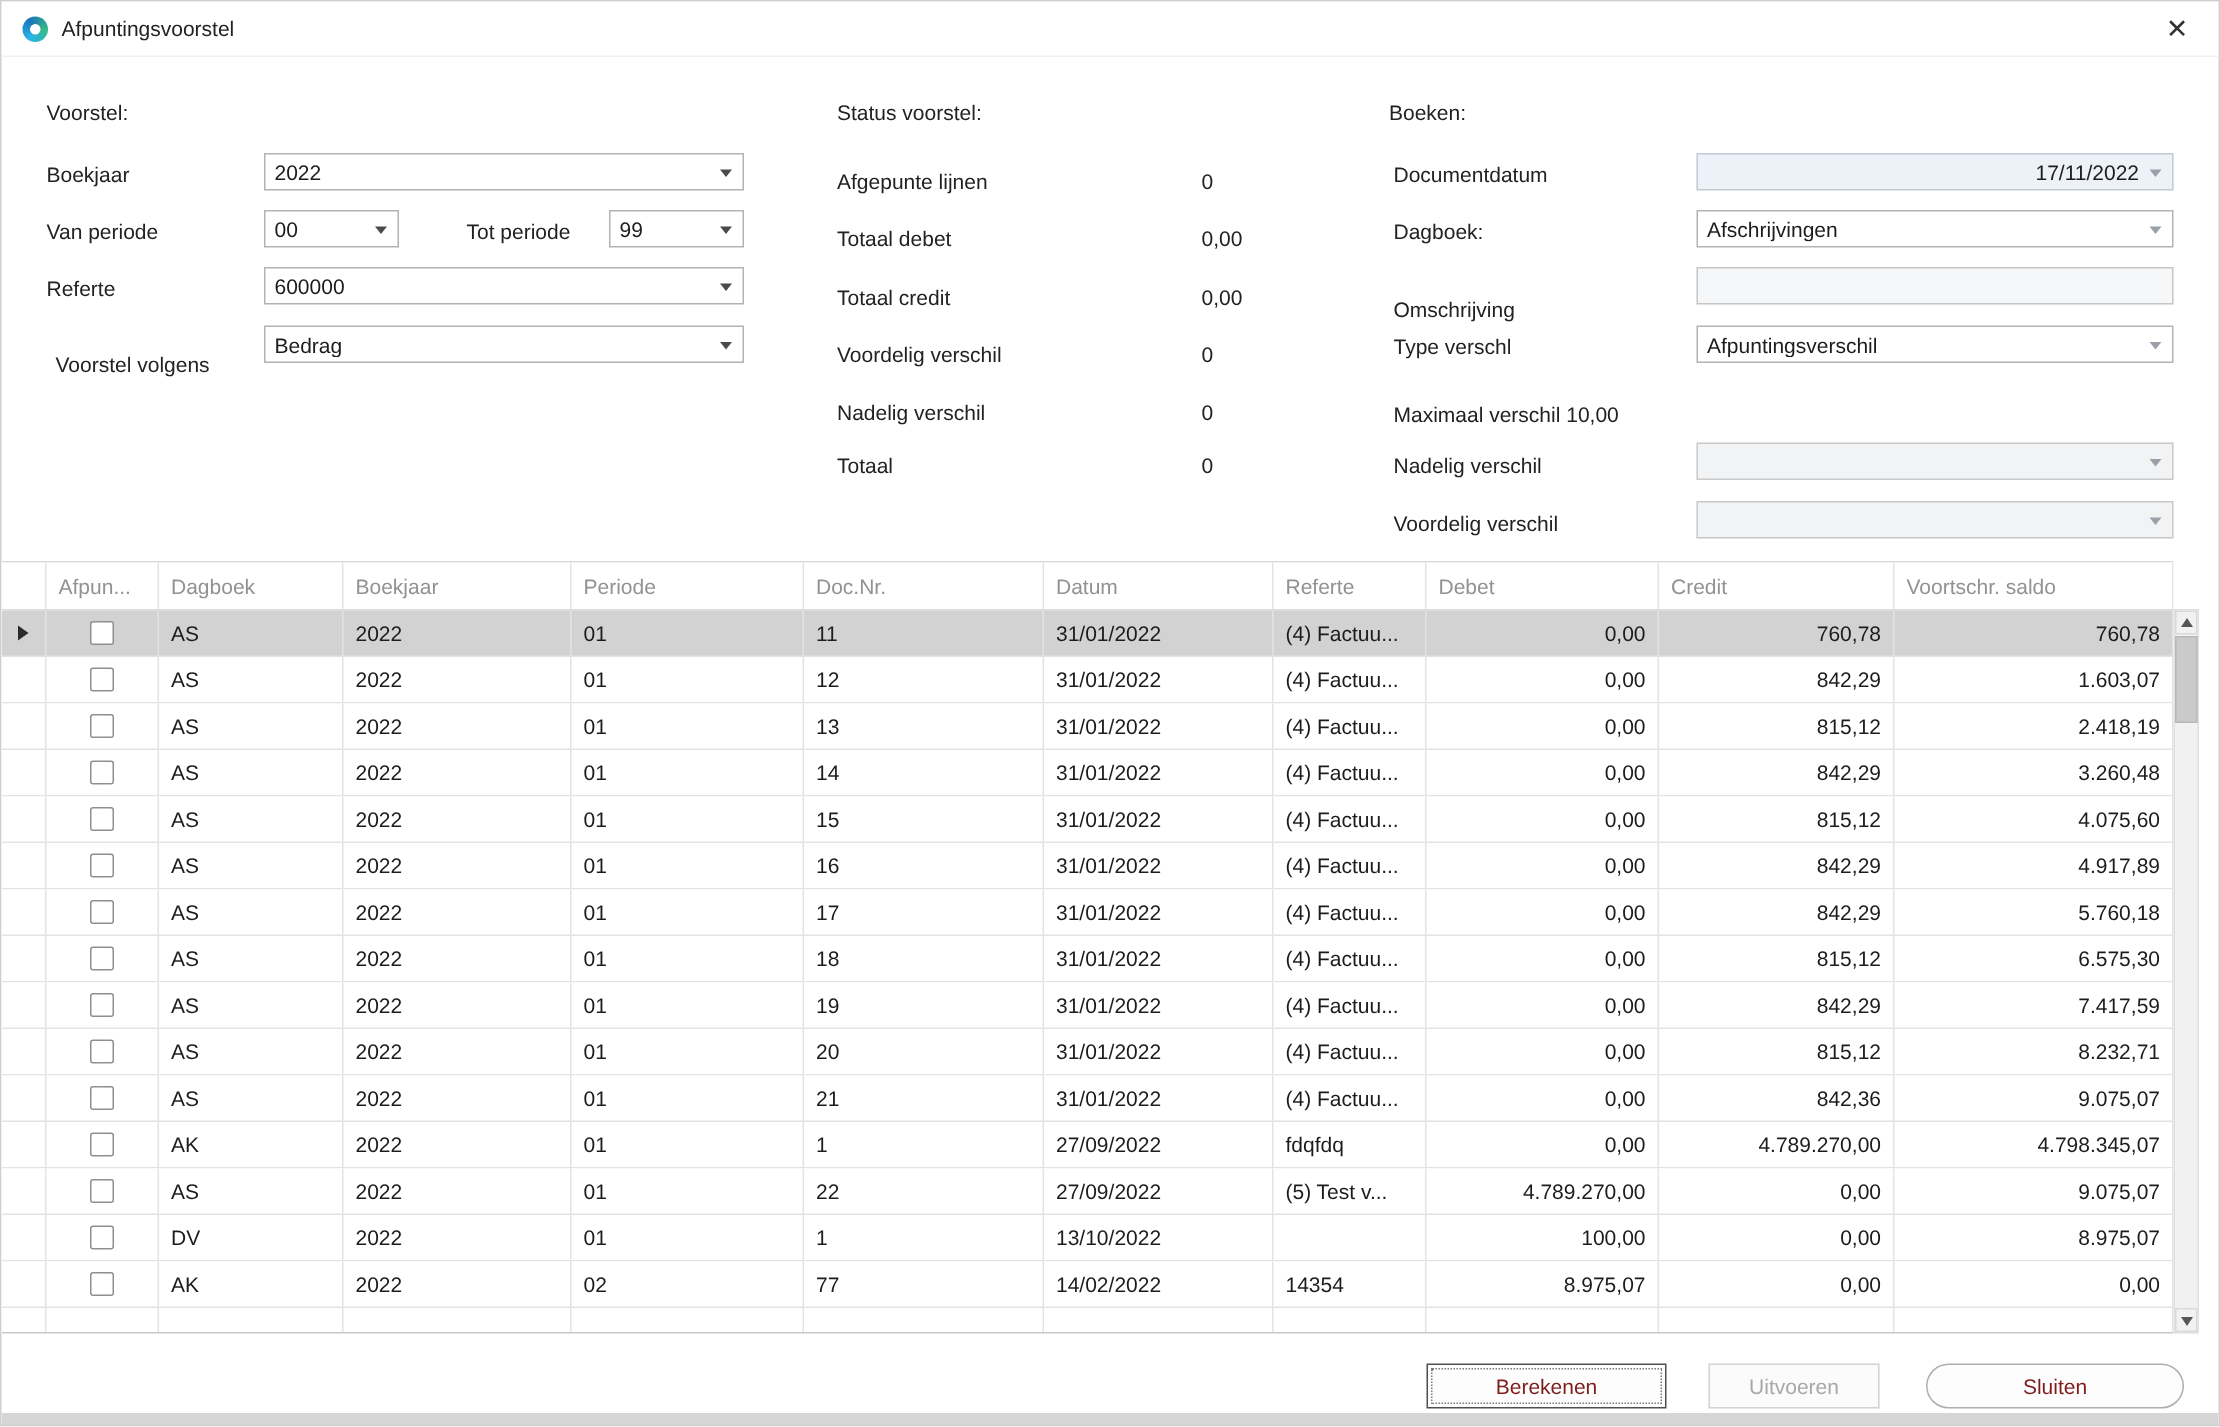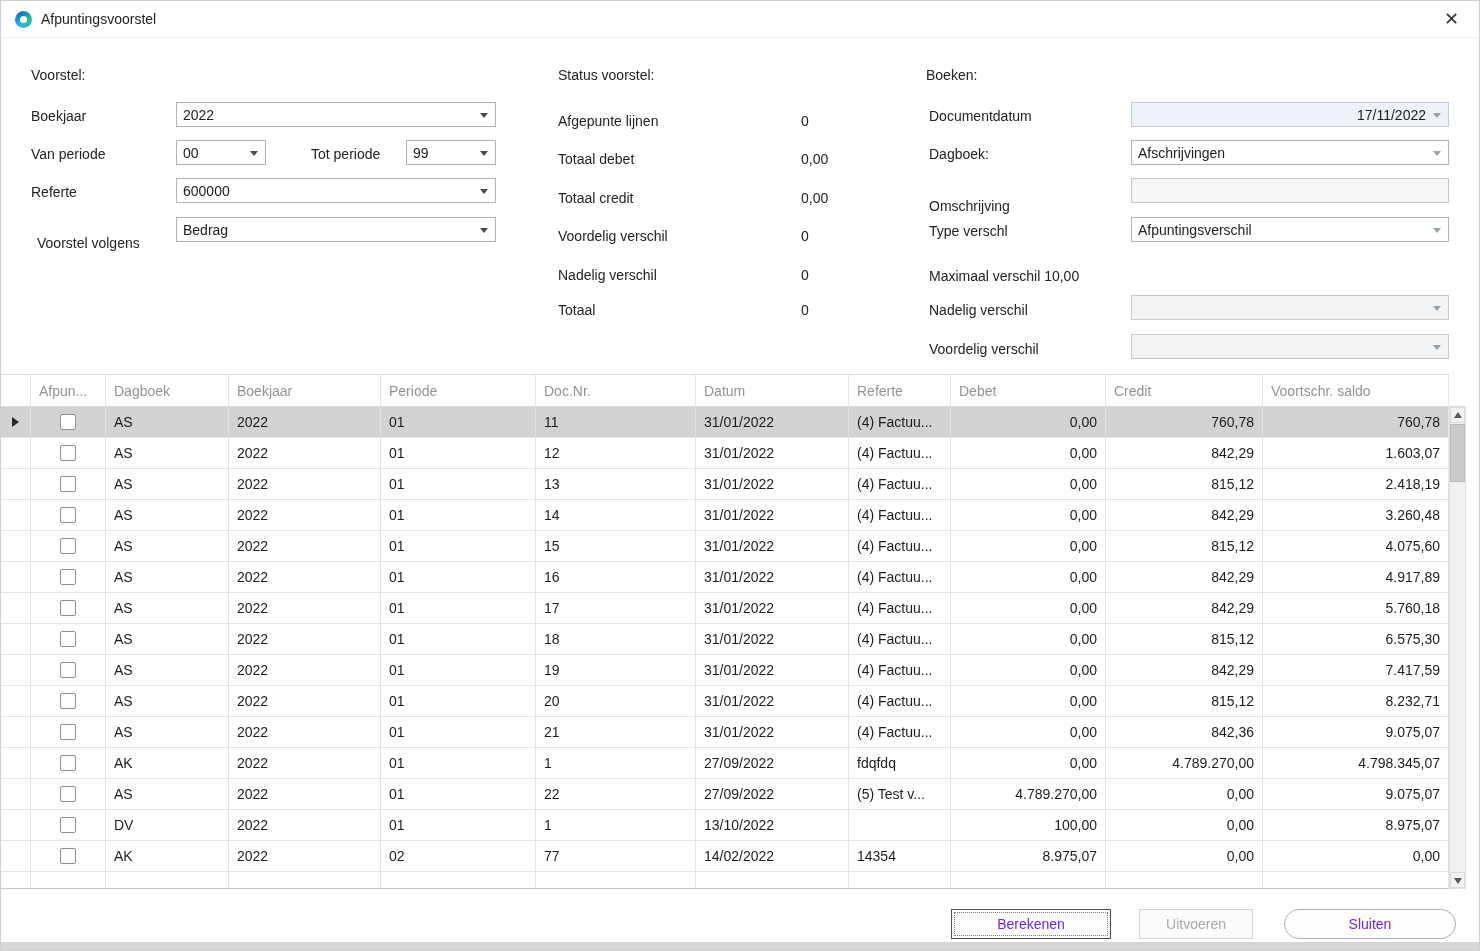--- a/index.html
+++ b/index.html
@@ -48,21 +48,21 @@
   .vscroll { position:absolute; left:1448px; top:405px; width:17px; height:483px; background:#f1f1f1; border:1px solid #e0e0e0; }
   .vs-btn { position:absolute; left:0; width:15px; height:16px; background:#f1f1f1; border:1px solid #dadada; }
   .vs-up { top:0; } .vs-down { bottom:0; }
   .vs-up::after { content:""; position:absolute; left:3px; top:4px; width:0; height:0;
                   border-left:4px solid transparent; border-right:4px solid transparent; border-bottom:6px solid #565656; }
   .vs-down::after { content:""; position:absolute; left:3px; top:5px; width:0; height:0;
                   border-left:4px solid transparent; border-right:4px solid transparent; border-top:6px solid #565656; }
   .vs-thumb { position:absolute; left:0px; top:17px; width:15px; height:58px; background:#cacaca; border:1px solid #b8b8b8; }
 
   
-  .btn { position:absolute; height:30px; background:#fdfdfd; border:1px solid #aeaeae; text-align:center; line-height:28px; font-size:14px; color:#6d28d9; cursor:pointer; }
+  .btn { position:absolute; height:30px; background:#fdfdfd; border:1px solid #aeaeae; text-align:center; line-height:28px; font-size:14px; color:#7f1d1d; cursor:pointer; }
   .btn.primary { border:1px solid #4f4f4f; outline:1px dotted #7a7a7a; outline-offset:-4px; }
   .btn.disabled { color:#a8a8a8; border-color:#d2d2d2; background:#fbfbfb; cursor:default; }
 
   .bottom-strip { position:absolute; left:0; bottom:0; width:100%; height:8px; background:#d6d6d6; }
 </style>
 </head>
 <body>
 
 <div class="window">
 

